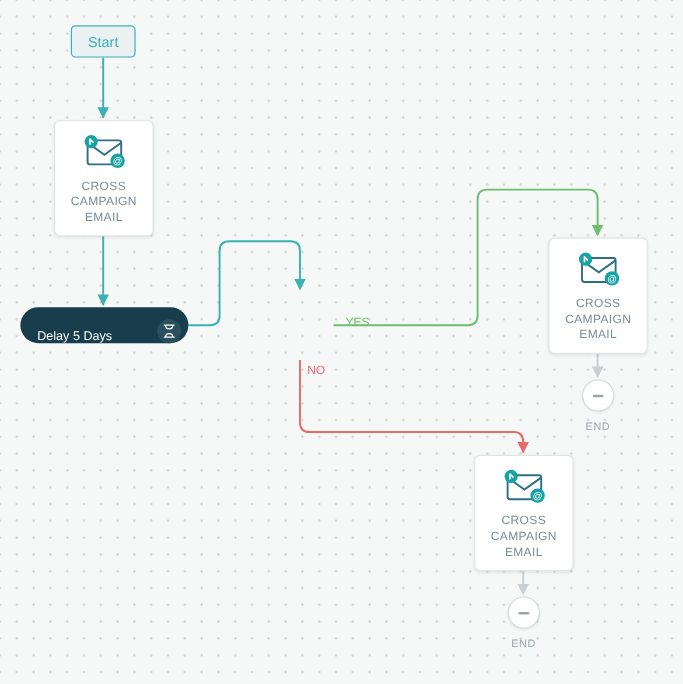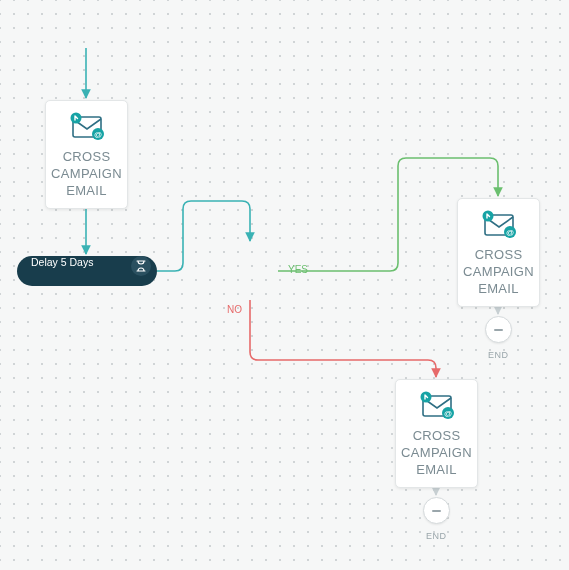--- a/index.html
+++ b/index.html
@@ -10,34 +10,34 @@
   svg.connectors{position:absolute;left:0;top:0;width:569px;height:570px;pointer-events:none}
   
   .node{position:absolute;box-sizing:border-box}
   
   .start{left:59px;top:21px;width:54px;height:27px;border:1px solid #3ab2b4;border-radius:4px;
     background:#eaf1f3;color:#3ab2b4;font-size:12px;display:flex;align-items:center;justify-content:center}
   
   .card{width:83px;border:1px solid #e3e6e7;border-radius:5px;background:#fff;
     box-shadow:0 1px 3px rgba(0,0,0,.08);padding:10px 4px 8px;text-align:center}
   .card .ic{display:flex;justify-content:center;margin-bottom:6px}
-  .card .lbl{font-size:13px;letter-spacing:.3px;color:#7b8b92;line-height:1.3;text-transform:uppercase}
+  .card .lbl{font-size:10px;letter-spacing:.3px;color:#7b8b92;line-height:1.3;text-transform:uppercase}
   
   .delay{left:17px;top:256px;width:140px;height:30px;border-radius:15px;background:#183d4c;
-    display:flex;align-items:flex-start;justify-content:space-between;padding:0 6px 0 14px;color:#fff;font-size:10.5px}
+    display:flex;align-items:flex-end;justify-content:space-between;padding:0 6px 0 14px;color:#fff;font-size:10.5px}
   .delay .hour{width:20px;height:20px;border-radius:10px;background:#2a5060;display:flex;align-items:center;justify-content:center}
   
   .if-wrap{left:222px;top:243px;width:56px;height:56px}
   .if-diamond{width:40px;height:40px;background:#fff2cf;border:1px solid #e8d98f;transform:rotate(45deg);
     position:absolute;left:8px;top:8px;border-radius:3px}
   .if-text{position:absolute;left:0;top:0;width:56px;height:56px;display:flex;align-items:center;justify-content:center;
     font-size:10.5px;color:#6b6b6b}
   .branch-lbl{position:absolute;font-size:10px}
   .yes{left:288px;top:264px;color:#6bbf6f}
-  .no{left:227px;top:304px;color:#e66a6a}
+  .no{left:256px;top:304px;color:#e66a6a}
   
   .endcircle{width:25px;height:25px;border:1px solid #d5dadc;border-radius:50%;background:#fff;
     display:flex;align-items:center;justify-content:center;box-shadow:0 1px 2px rgba(0,0,0,.07)}
   .endcircle .bar{width:9px;height:2px;background:#9aa6ab;border-radius:1px}
   .endtext{font-size:9px;color:#9aa6ab;letter-spacing:.5px;}
 </style>
 </head>
 <body>
 
 <div class="canvas">
@@ -66,20 +66,23 @@
 
     <path d="M278 271 L390 271 Q398 271 398 263 L398 166 Q398 158 406 158 L490 158 Q498 158 498 166 L498 196" stroke="#6bbf6f" stroke-width="1.6" fill="none" marker-end="url(#ahGreen)"></path>
 
     <path d="M250 300 L250 352 Q250 360 258 360 L428 360 Q436 360 436 368 L436 377" stroke="#e66a6a" stroke-width="1.6" fill="none" marker-end="url(#ahRed)"></path>
 
     <path d="M498 280 L498 314" stroke="#c7cfd2" stroke-width="1.6" fill="none" marker-end="url(#ahGrey)"></path>
 
     <path d="M436 461 L436 495" stroke="#c7cfd2" stroke-width="1.6" fill="none" marker-end="url(#ahGrey)"></path>
   </svg>
 
+  <div class="node start">
+    <span>Start</span>
+  </div>
 
   <div class="node card" style="left:45px;top:100px">
     <div class="ic">
       <svg width="40" height="32" viewBox="0 0 40 32">
         <rect x="6" y="6" width="28" height="20" rx="2" fill="#fff" stroke="#2f6f84" stroke-width="1.6"></rect>
         <path d="M6 8 L20 18 L34 8" fill="none" stroke="#2f6f84" stroke-width="1.6"></path>
         <circle cx="9" cy="7" r="5.5" fill="#17a3a5"></circle>
         <path d="M8 9 L8 5 L10.5 7.5" fill="none" stroke="#fff" stroke-width="1.4" stroke-linecap="round" stroke-linejoin="round"></path>
         <circle cx="31" cy="23" r="6" fill="#17a3a5"></circle>
         <text x="31" y="26" text-anchor="middle" font-size="8" fill="#fff" font-family="Arial">@</text>

